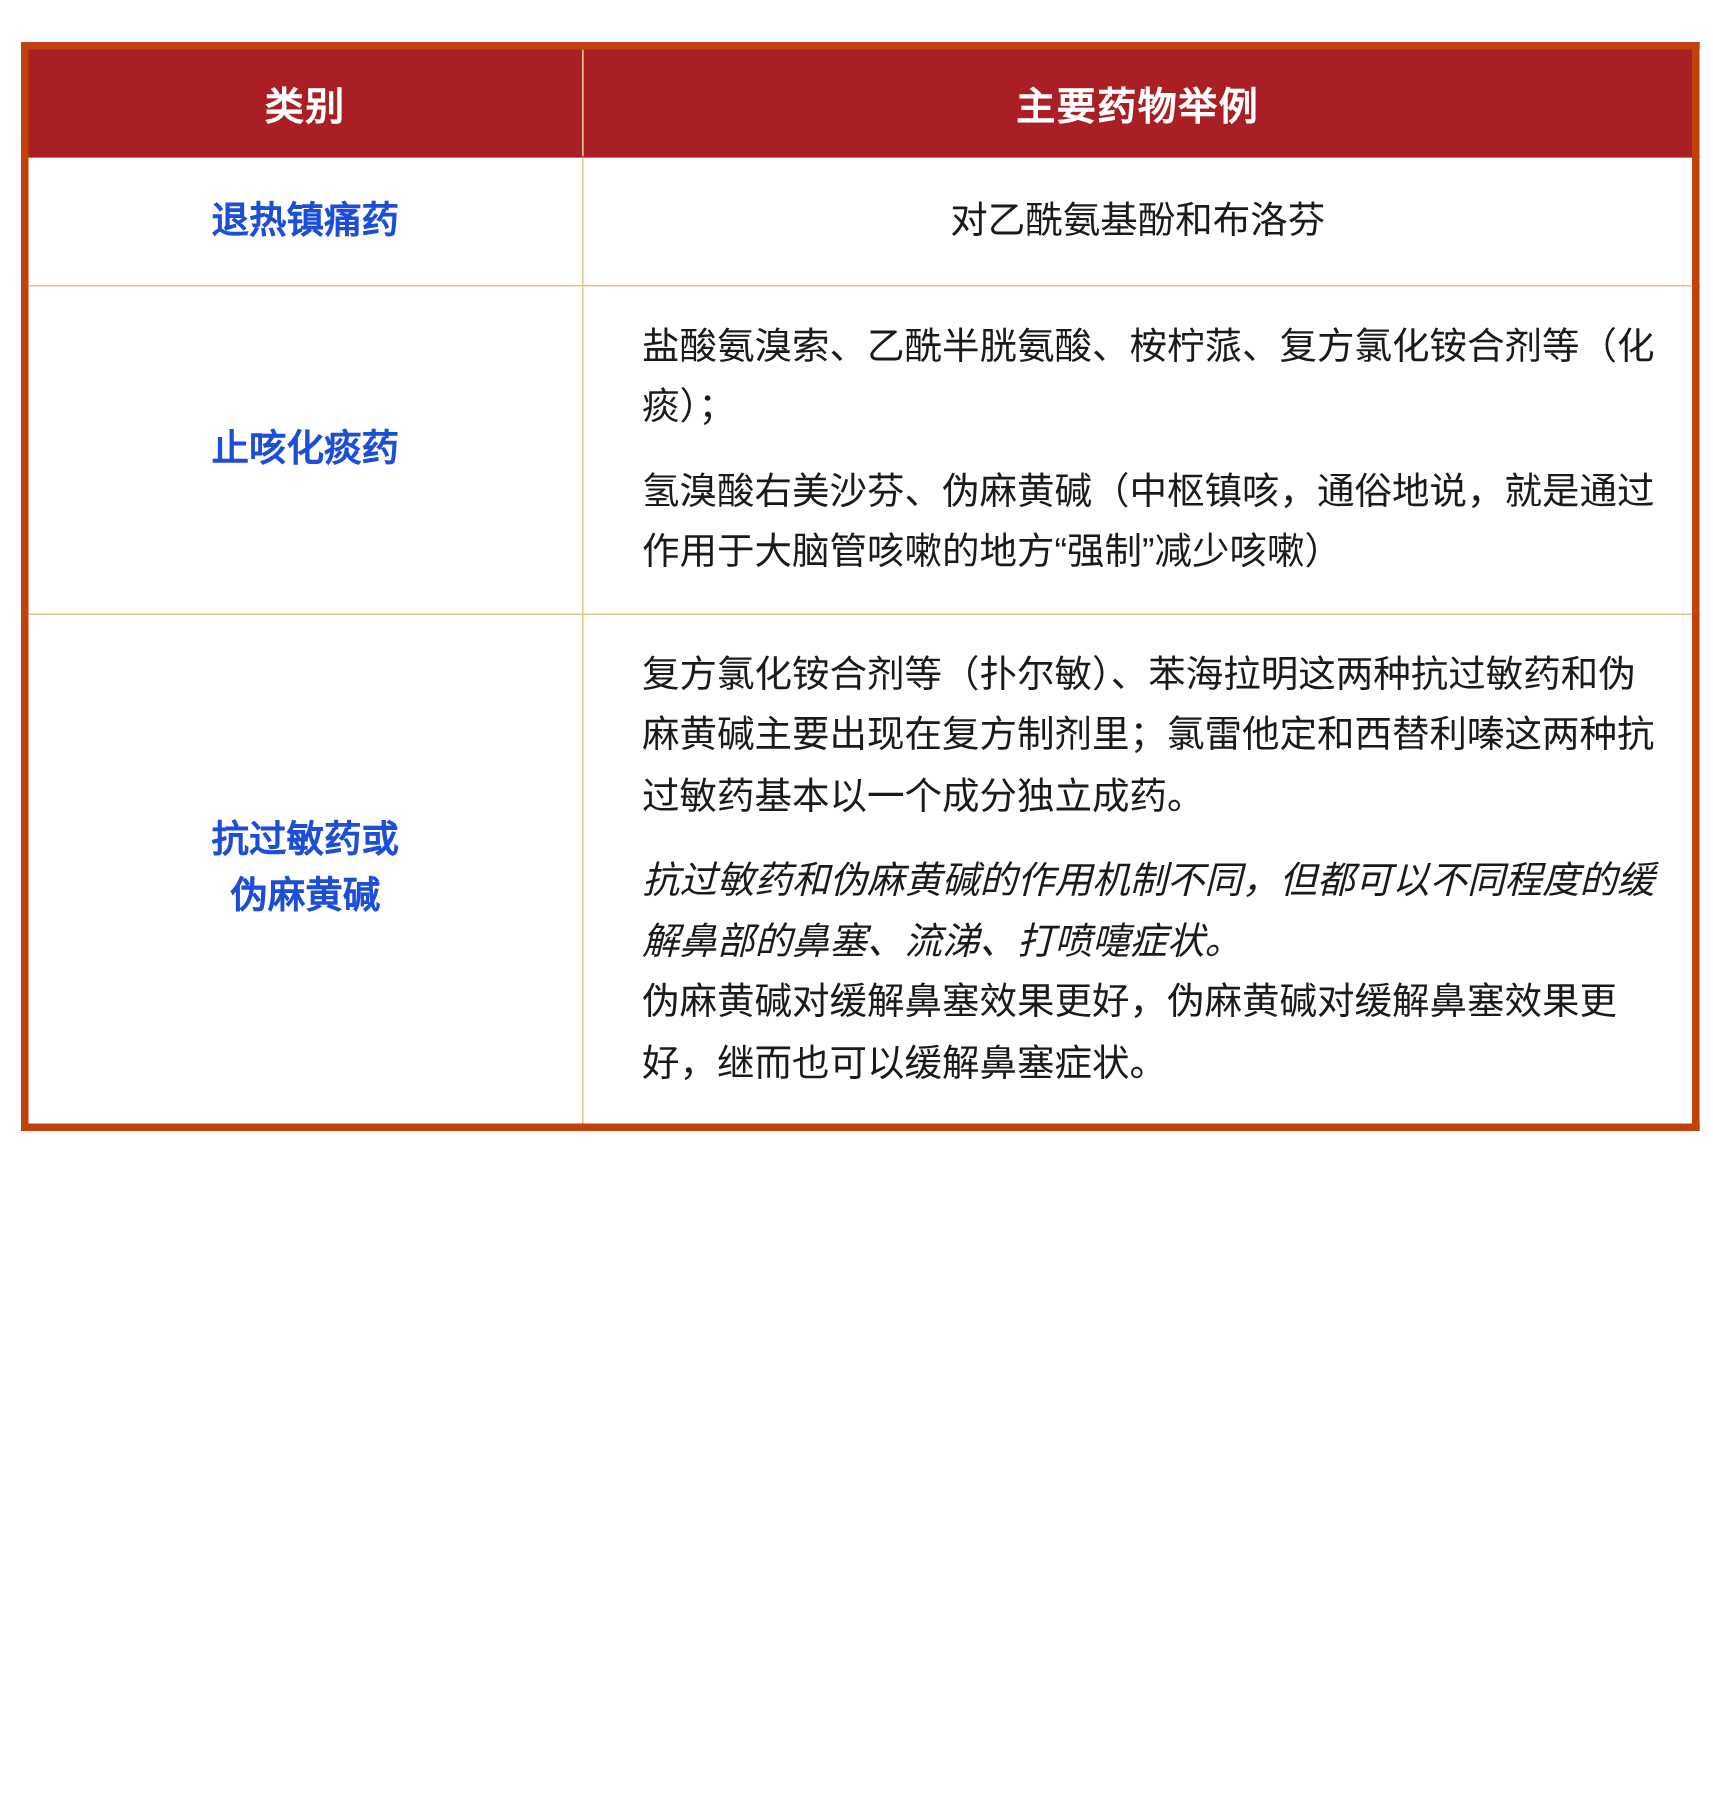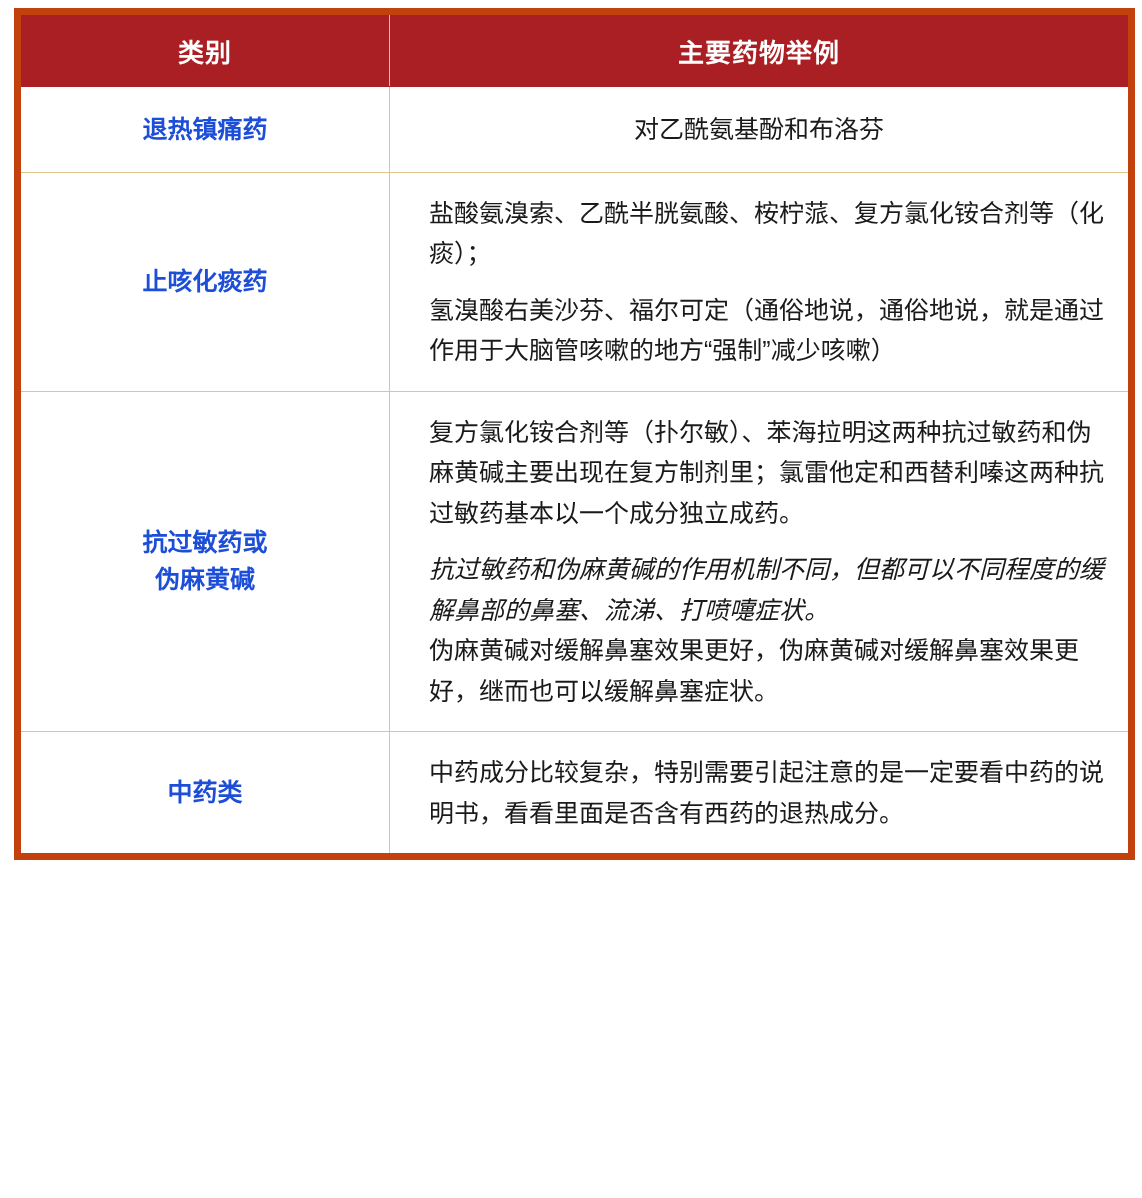--- a/index.html
+++ b/index.html
@@ -15,21 +15,22 @@
   }
   .table-wrap {
     width: 1142px;
     box-sizing: border-box;
     padding: 8px 14px 12px 14px;
   }
   table.drug-table {
     width: 1114px;
     border-collapse: collapse;
     table-layout: fixed;
-    border: 7px solid #c2410c;
+    border: 5px solid #c2410c;
+    margin-top: 20px;
   }
   table.drug-table col.col-category { width: 372px; }
   table.drug-table col.col-examples { width: 742px; }
 
   thead th {
     background: #a91f24;
     color: #ffffff;
     font-size: 26px;
     font-weight: bold;
     letter-spacing: 1px;
@@ -104,40 +105,32 @@
           <p class="para">对乙酰氨基酚和布洛芬</p>
         </td>
       </tr>
 
       <tr>
         <td class="cell-category">
           <span class="cat-line">止咳化痰药</span>
         </td>
         <td class="cell-examples">
           <p class="para">盐酸氨溴索、乙酰半胱氨酸、桉柠蒎、复方氯化铵合剂等（化痰）；</p>
-          <p class="para">氢溴酸右美沙芬、福尔可定（通俗地说，通俗地说，就是通过作用于大脑管咳嗽的地方“强制”减少咳嗽）</p>
+          <p class="para">氢溴酸右美沙芬、伪麻黄碱（中枢镇咳，通俗地说，就是通过作用于大脑管咳嗽的地方“强制”减少咳嗽）</p>
         </td>
       </tr>
 
       <tr>
         <td class="cell-category">
           <span class="cat-line">抗过敏药或</span>
           <span class="cat-line">伪麻黄碱</span>
         </td>
         <td class="cell-examples">
           <p class="para">复方氯化铵合剂等（扑尔敏）、苯海拉明这两种抗过敏药和伪麻黄碱主要出现在复方制剂里；氯雷他定和西替利嗪这两种抗过敏药基本以一个成分独立成药。</p>
           <p class="para tight">抗过敏药和伪麻黄碱的作用机制不同，但都可以不同程度的缓解鼻部的鼻塞、流涕、打喷嚏症状。</p>
           <p class="para">伪麻黄碱对缓解鼻塞效果更好，伪麻黄碱对缓解鼻塞效果更好，继而也可以缓解鼻塞症状。</p>
         </td>
       </tr>
 
-      <tr>
-        <td class="cell-category">
-          <span class="cat-line">中药类</span>
-        </td>
-        <td class="cell-examples">
-          <p class="para">中药成分比较复杂，特别需要引起注意的是一定要看中药的说明书，看看里面是否含有西药的退热成分。</p>
-        </td>
-      </tr>
 
     </tbody>
   </table>
 </div>
 
 </body></html>

